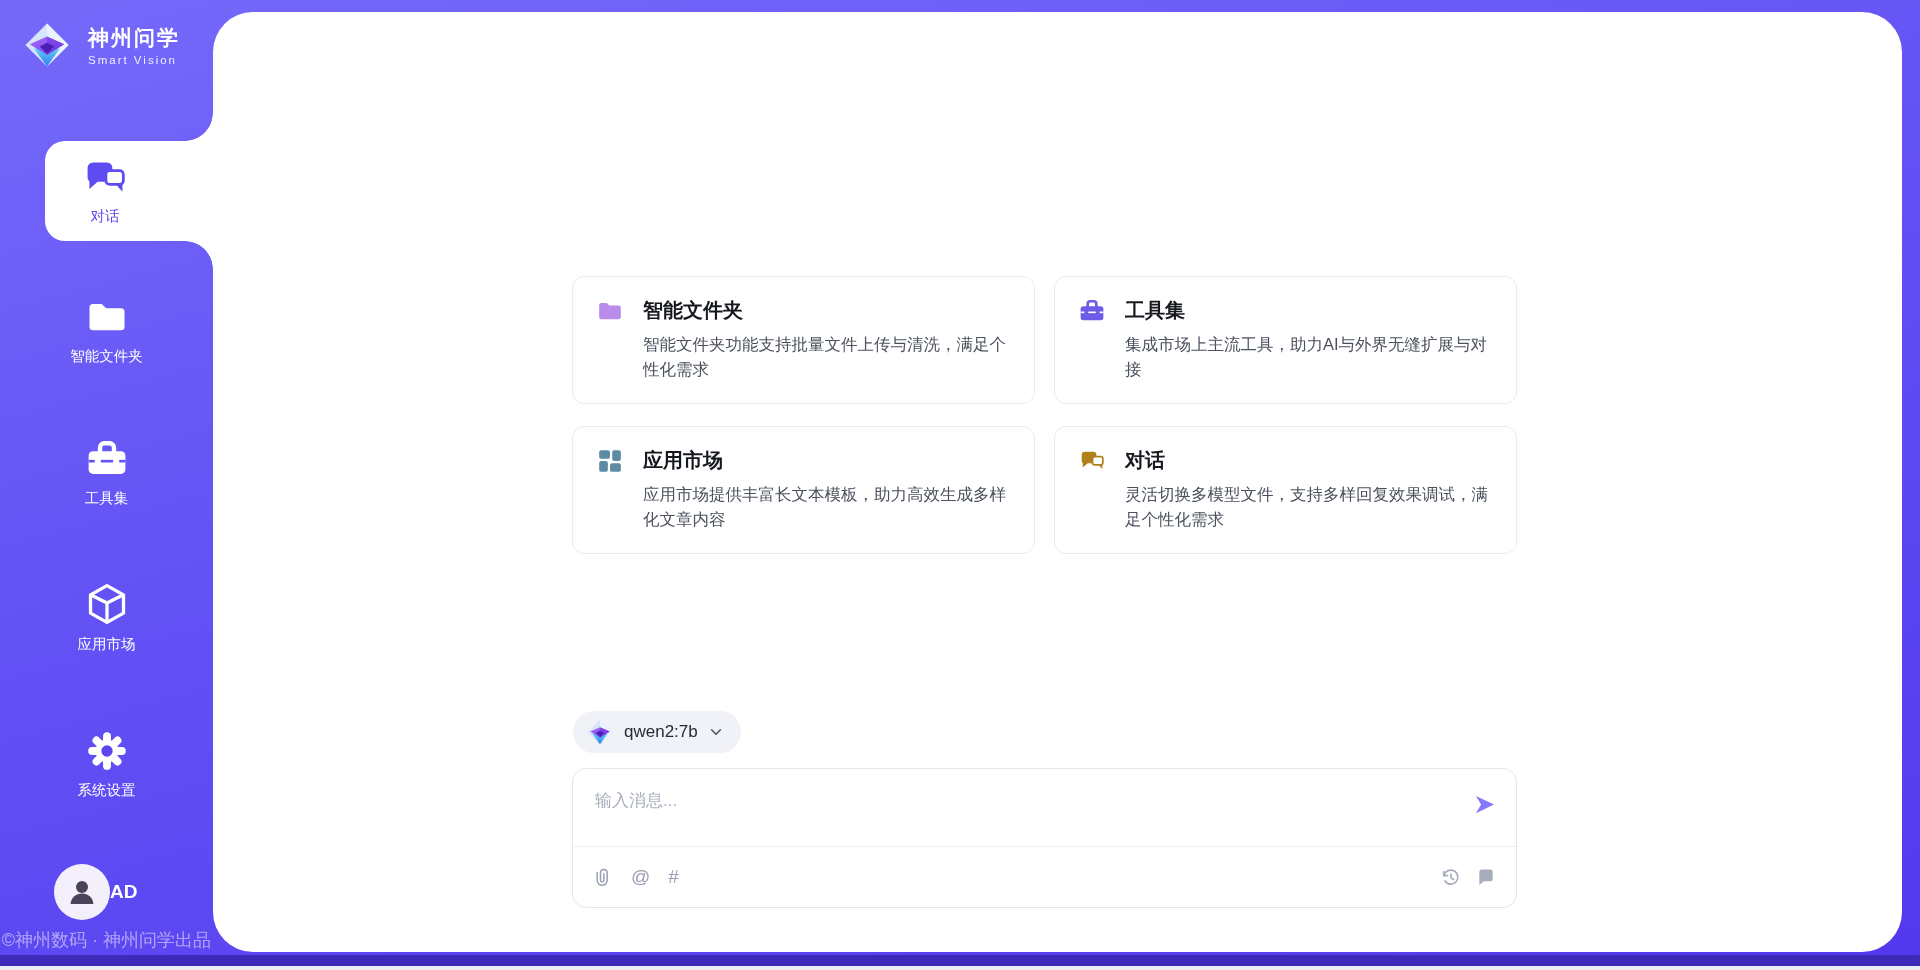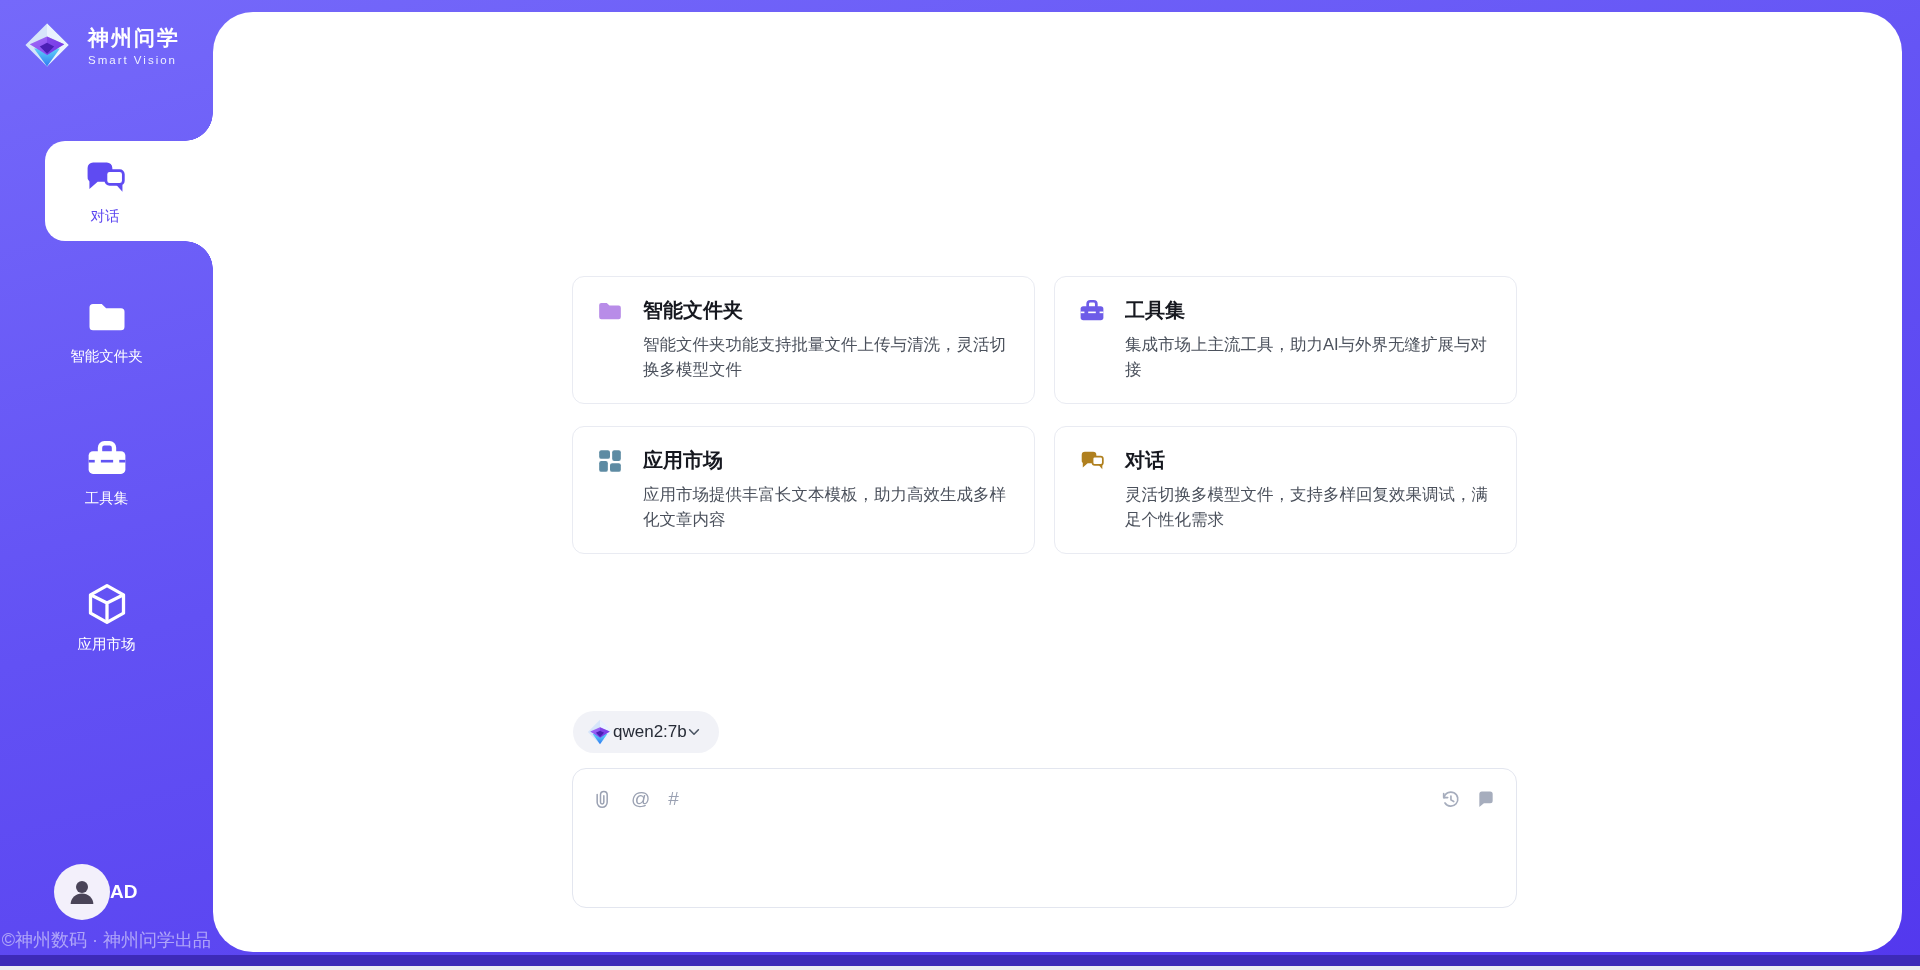--- a/index.html
+++ b/index.html
@@ -62,21 +62,21 @@
 
   .cards { position:absolute; left:0; top:264px; width:945px;
     display:grid; grid-template-columns:463px 463px; gap:22px 19px; }
   .card { height:128px; background:#fff; border:1px solid #e9ebf2; border-radius:12px;
     padding:20px 24px 0 24px; cursor:pointer; }
   .card-head { display:flex; align-items:center; gap:20px; }
   .card-head .title { font-size:20px; font-weight:700; color:#16181f; }
   .card-desc { margin:8px 0 0 46px; font-size:16.5px; color:#4b515c; line-height:1.5; }
 
   .model-pill { position:absolute; left:1px; top:699px; height:42px; border-radius:21px;
-    background:#f1f2f7; display:inline-flex; align-items:center; padding:0 18px 0 14px; cursor:pointer; }
+    background:#f1f2f7; display:inline-flex; align-items:center; gap:11px; padding:0 18px 0 14px; cursor:pointer; }
   .model-pill .mname { font-size:17px; color:#262b36; font-weight:500; }
 
   .composer { position:absolute; left:0; top:756px; width:945px; height:140px;
     border:1.5px solid #e3e6ef; border-radius:14px; background:#fff;
     display:flex; flex-direction:column; }
   .composer-top { position:relative; flex:1; border-bottom:1px solid #edeef3; }
   .composer-top textarea { width:calc(100% - 70px); height:100%; border:none; outline:none; resize:none;
     padding:20px 0 0 22px; font-size:17px; color:#333; font-family:inherit; background:transparent; }
   .composer-top textarea::placeholder { color:#a8aebc; }
   .send-btn { position:absolute; right:20px; top:24px; cursor:pointer; }
@@ -164,20 +164,32 @@
 
   <div class="nav-item nav-market">
     <span class="ico">
       <svg width="44" height="44" stroke="#fff">
           <use href="#ic-cube"></use>
         </svg>
     </span>
     <span class="lbl">应用市场</span>
   </div>
 
+  <div class="nav-item nav-settings">
+    <span class="ico">
+      <svg width="42" height="42" viewBox="0 0 48 48">
+        <g stroke="#fff" stroke-width="9" stroke-linecap="round">
+          <path d="M24 7V41M7 24H41M12 12 36 36M12 36 36 12"></path>
+        </g>
+        <circle cx="24" cy="24" r="13" fill="#fff"></circle>
+        <circle cx="24" cy="24" r="6.5" fill="#5b46f1"></circle>
+      </svg>
+    </span>
+    <span class="lbl">系统设置</span>
+  </div>
 
   <div class="user">
     <span class="avatar">
       <svg width="34" height="34" viewBox="0 0 48 48">
         <circle cx="24" cy="17" r="8.5" fill="#4a4458"></circle>
         <path d="M8 41a16 15 0 0 1 32 0z" fill="#4a4458"></path>
       </svg>
     </span>
     <span class="uname">AD</span>
   </div>
@@ -191,21 +203,21 @@
 
     <div class="cards">
 
       <div class="card">
         <div class="card-head">
           <svg width="26" height="26" fill="#b88ce8">
               <use href="#ic-folder"></use>
             </svg>
           <span class="title">智能文件夹</span>
         </div>
-        <div class="card-desc">智能文件夹功能支持批量文件上传与清洗，灵活切换多模型文件</div>
+        <div class="card-desc">智能文件夹功能支持批量文件上传与清洗，满足个性化需求</div>
       </div>
 
       <div class="card">
         <div class="card-head">
           <svg width="26" height="26" viewBox="0 0 48 48">
             <rect x="16" y="6" width="16" height="14" rx="5" fill="none" stroke="#6d5ce8" stroke-width="5"></rect>
             <rect x="3" y="15" width="42" height="26" rx="5" fill="#6d5ce8"></rect>
             <rect x="3" y="25" width="42" height="3" fill="#fff"></rect>
             <rect x="10" y="21" width="7" height="11" rx="2.5" fill="#6d5ce8"></rect>
             <rect x="31" y="21" width="7" height="11" rx="2.5" fill="#6d5ce8"></rect>
@@ -245,20 +257,28 @@
       <svg width="26" height="26">
           <use href="#diamond"></use>
         </svg>
       <span class="mname">qwen2:7b</span>
       <svg width="14" height="14" viewBox="0 0 16 16">
         <path d="M3 5.5l5 5 5-5" fill="none" stroke="#4b5563" stroke-width="1.8" stroke-linecap="round" stroke-linejoin="round"></path>
       </svg>
     </div>
 
     <div class="composer">
+      <div class="composer-top">
+        <textarea placeholder="输入消息..." style=""></textarea>
+        <span class="send-btn">
+          <svg width="23" height="23" viewBox="0 0 24 24">
+            <path d="M3 3l19 9-19 9 5.5-9z" fill="#8678fa"></path>
+          </svg>
+        </span>
+      </div>
       <div class="composer-bar">
         <div class="bar-left">
           <span class="tool">
             <svg width="20" height="22" viewBox="0 0 24 24">
               <path d="M8 6.5v9.5a6 6 0 0 0 12 0V7a4 4 0 0 0-8 0v9a2 2 0 0 0 4 0V8" fill="none" stroke="#9aa1b2" stroke-width="1.8" stroke-linecap="round" transform="translate(-3 0)"></path>
             </svg>
           </span>
           <span class="glyph">@</span>
           <span class="glyph">#</span>
         </div>

